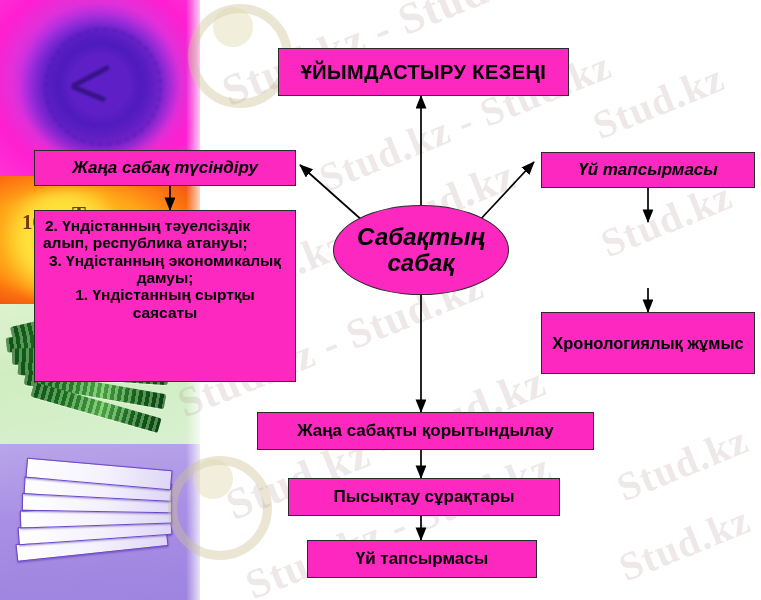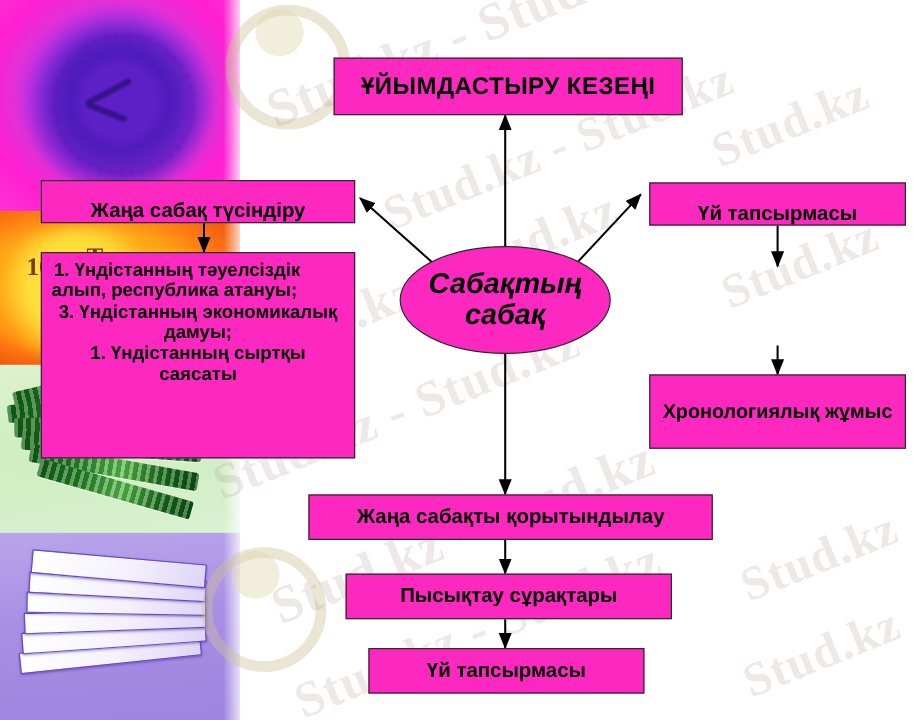--- a/index.html
+++ b/index.html
@@ -92,21 +92,21 @@
   .wm-logo{position:absolute;width:86px;height:86px;border-radius:50%;
     border:9px solid rgba(205,196,150,.42);}
   .wm-logo::after{content:"";position:absolute;left:16px;top:-6px;width:40px;height:40px;border-radius:50%;
     background:rgba(225,218,178,.45);}
 
   
   .chart{position:absolute;left:0;top:0;width:761px;height:600px;z-index:8;}
   .node{position:absolute;background:#fc28c0;border:1px solid #2b2b2b;
     display:flex;align-items:center;justify-content:center;text-align:center;
     color:#000;font-weight:bold;line-height:1.12;box-sizing:border-box;}
-  .node.ital{align-items:flex-end;}
+  .node.ital{font-style:italic;}
   .ellipse{position:absolute;background:#fc28c0;border:1px solid #2b2b2b;border-radius:50%;
     display:flex;align-items:center;justify-content:center;text-align:center;
     color:#000;font-weight:bold;font-style:italic;line-height:1.1;box-sizing:border-box;}
   svg.edges{position:absolute;left:0;top:0;width:761px;height:600px;z-index:7;overflow:visible;}
 
   .list-node{display:block;padding:6px 8px 8px 8px;font-size:15.5px;text-align:center;}
   .list-node .li{display:block;}
   .li-1{text-align:left;text-indent:2px;}
 </style>
 </head>
@@ -215,21 +215,21 @@
 
     <div class="node" style="left:278px;top:48px;width:291px;height:48px;font-size:20px;letter-spacing:.4px;">
       <span>ҰЙЫМДАСТЫРУ КЕЗЕҢІ</span>
     </div>
 
     <div class="node ital" style="left:34px;top:150px;width:262px;height:36px;font-size:17px;">
       <span>Жаңа сабақ түсіндіру</span>
     </div>
 
     <div class="node list-node" style="left:34px;top:210px;width:262px;height:172px;">
-      <span class="li li-1">1.    Үндістанның тәуелсіздік алып, республика атануы;</span>
+      <span class="li li-1">2.    Үндістанның тәуелсіздік алып, республика атануы;</span>
       <span class="li">3. Үндістанның экономикалық дамуы;</span>
       <span class="li">1. Үндістанның сыртқы саясаты</span>
     </div>
 
     <div class="ellipse" style="left:333px;top:205px;width:176px;height:90px;font-size:24px;">
       <span>Сабақтың сабақ</span>
     </div>
 
     <div class="node ital" style="left:541px;top:152px;width:214px;height:36px;font-size:17px;">
       <span>Үй тапсырмасы</span>

